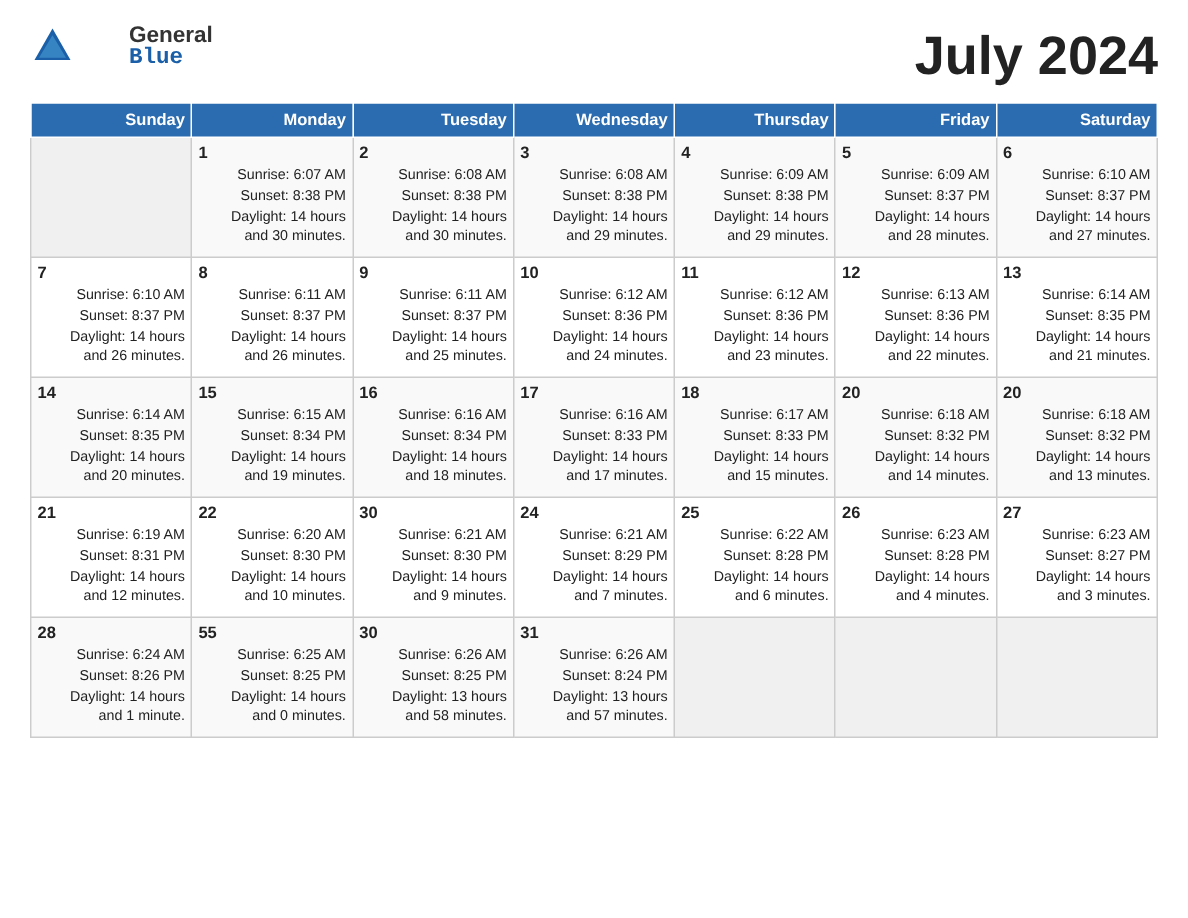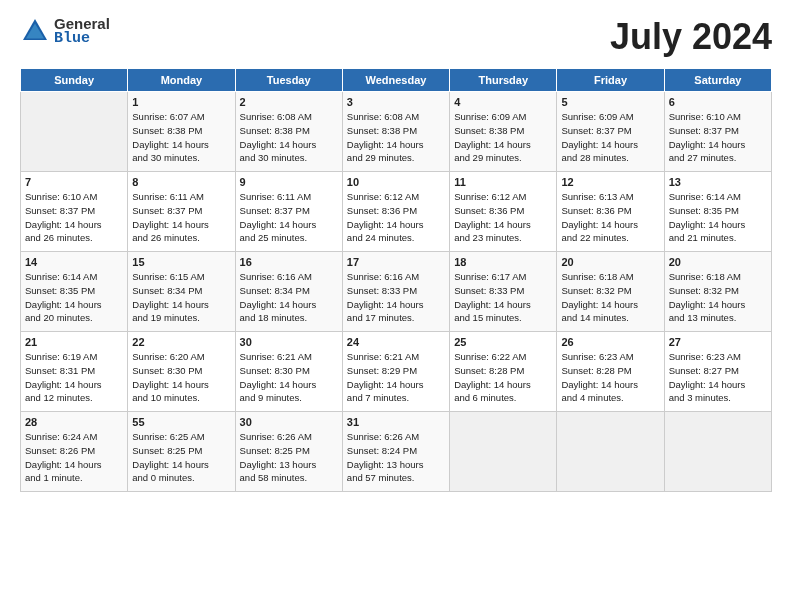--- a/index.html
+++ b/index.html
@@ -18,20 +18,21 @@
     }
     .header {
       display: flex;
       justify-content: space-between;
       align-items: flex-start;
       margin-bottom: 10px;
     }
     .logo {
       display: flex;
       align-items: center;
+      gap: 32px;
     }
     .logo-text {
       display: flex;
       flex-direction: column;
       line-height: 1;
     }
     .logo-general {
       font-size: 15px;
       font-weight: bold;
       color: #333;
@@ -61,21 +62,21 @@
     }
     table {
       width: 100%;
       border-collapse: collapse;
       font-size: 10px;
     }
     thead tr th {
       background-color: #2b6cb0;
       color: #fff;
       padding: 5px 4px;
-      text-align: center;
+      text-align: right;
       font-size: 11px;
       font-weight: bold;
       border: 1px solid #fff;
     }
     tbody tr td {
       border: 1px solid #ccc;
       padding: 4px;
       vertical-align: top;
       font-size: 9.5px;
       color: #222;
@@ -86,20 +87,21 @@
       background: #f9f9f9;
     }
     .day-num {
       font-weight: bold;
       font-size: 11px;
       display: block;
       margin-bottom: 2px;
     }
     .day-info {
       line-height: 1.45;
+      text-align: right;
     }
     .empty-cell {
       background: #f0f0f0 !important;
     }
   </style>
 </head>
 <body>
 <div class="page">
 
   <div class="header">

